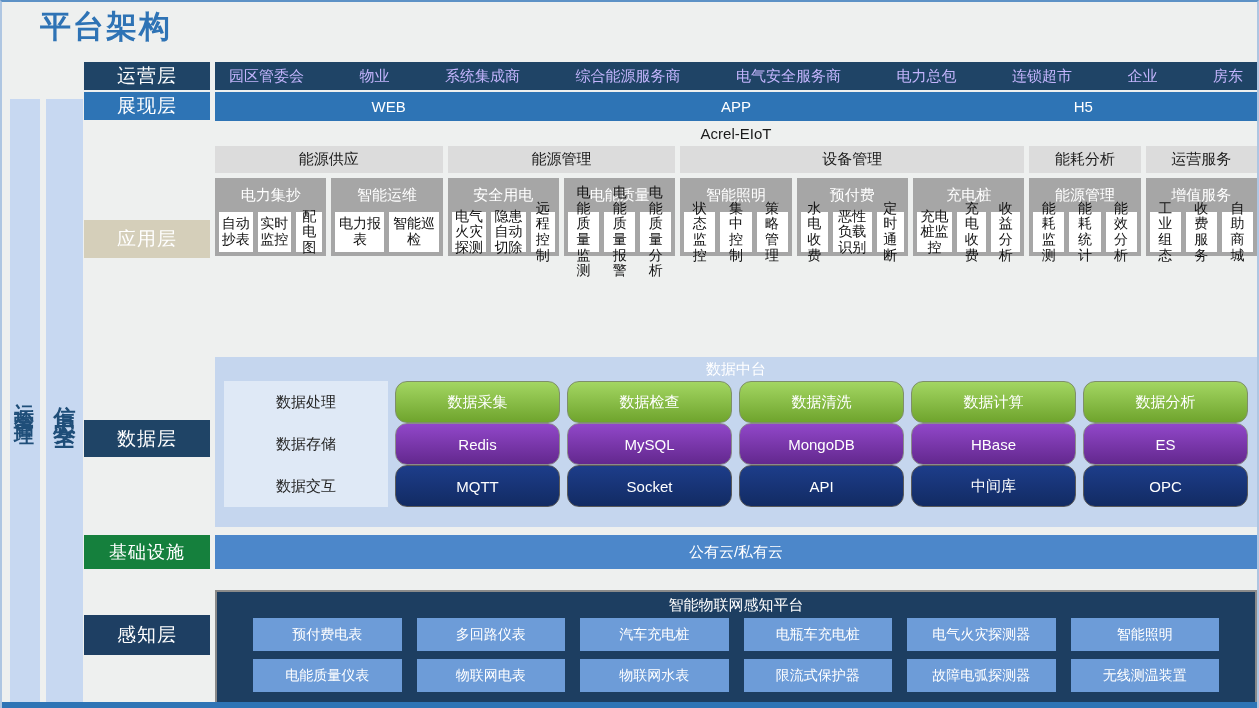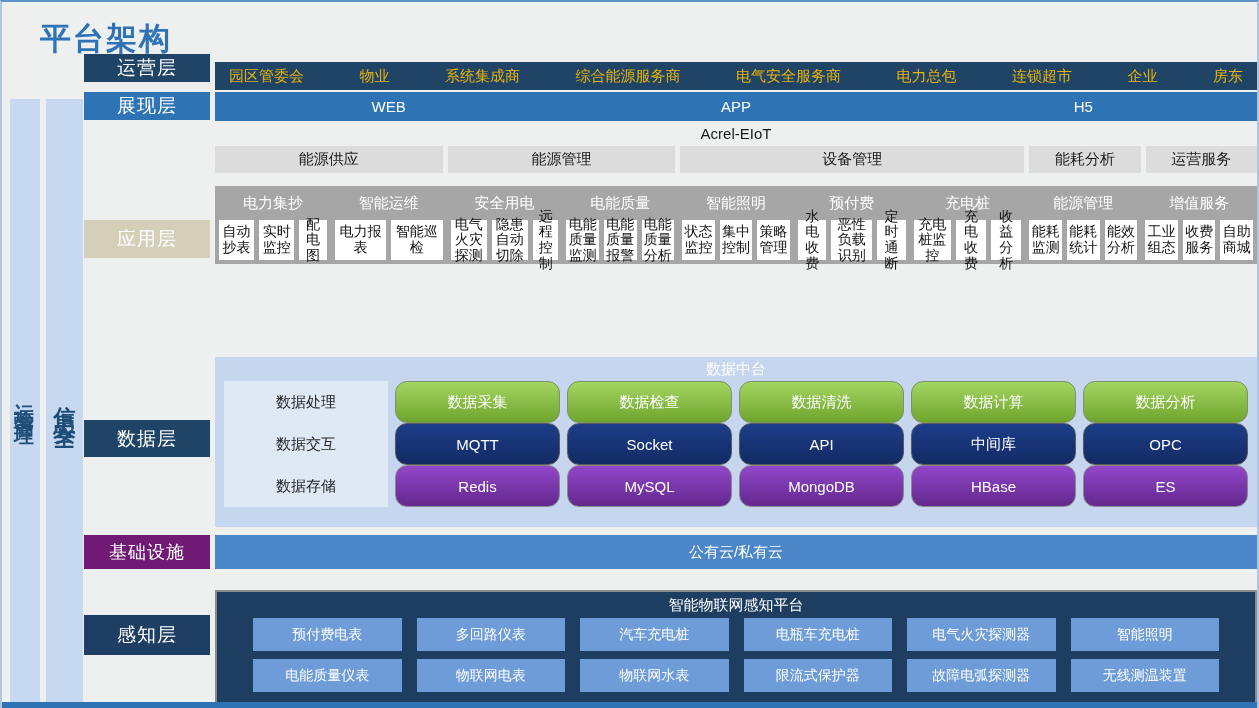--- a/index.html
+++ b/index.html
@@ -1,47 +1,47 @@
 <!DOCTYPE html>
 <html><head>
 <meta charset="utf-8">
 <style>
   html,body{margin:0;padding:0;background:#d8dcdb;}
   *{box-sizing:border-box;font-family:"Liberation Sans","DejaVu Sans",sans-serif;}
   .page{position:relative;width:1259px;height:708px;background:#eef0ef;overflow:hidden;
         border-top:2px solid #5d92c6;border-left:2px solid #aec6e2;border-right:2px solid #aec6e2;}
-  .title{position:absolute;left:38px;top:16px;font-size:31px;font-weight:600;color:#2e73b5;letter-spacing:2px;}
+  .title{position:absolute;left:38px;top:4px;font-size:31px;font-weight:600;color:#2e73b5;letter-spacing:2px;}
   
   .vbar{position:absolute;top:97px;height:605px;background:#c7d8f1;display:flex;align-items:center;justify-content:center;}
   .vbar-text{writing-mode:vertical-rl;text-orientation:upright;color:#1f4e79;font-weight:700;letter-spacing:7px;}
   .vbar1{left:8px;width:30px;}
   .vbar1 .vbar-text{font-size:20px;}
   .vbar2{left:44px;width:37px;}
   .vbar2 .vbar-text{font-size:22px;}
   
   .layer-label{position:absolute;left:82px;width:126px;display:flex;align-items:center;justify-content:center;
                color:#fff;font-size:19px;letter-spacing:1px;}
-  .lbl-op{top:52px;height:28px;background:#1f4466;}
+  .lbl-op{top:60px;height:28px;background:#1f4466;}
   .lbl-pres{top:90px;height:28px;background:#2e74b5;}
   .lbl-app{top:218px;height:38px;background:#d5cfba;}
   .lbl-data{top:418px;height:37px;background:#1f4466;}
-  .lbl-infra{top:533px;height:34px;background:#701a75;font-size:18px;}
+  .lbl-infra{top:533px;height:34px;background:#15803d;font-size:18px;}
   .lbl-perc{top:613px;height:40px;background:#1e3f63;}
   
   .main{position:absolute;left:213px;width:1042px;}
   .op-row{top:60px;height:28px;background:#1f4466;display:flex;align-items:center;justify-content:space-between;
-          padding:0 14px;color:#eab308;font-size:15px;}
+          padding:0 14px;color:#c4b5fd;font-size:15px;}
   .pres-row{top:90px;height:29px;background:#2e74b5;display:flex;color:#fff;font-size:15px;}
   .pres-item{flex:1;display:flex;align-items:center;justify-content:center;}
   
   .app-block{top:119px;height:231px;}
   .app-platform{height:25px;display:flex;align-items:center;justify-content:center;color:#1a1a1a;font-size:15px;}
   .group-row{height:27px;display:flex;gap:5px;}
   .group-box{background:#dcdcdc;color:#1a1a1a;font-size:15px;display:flex;align-items:center;justify-content:center;}
-  .columns-row{margin-top:13px;display:flex;}
+  .columns-row{margin-top:5px;display:flex;gap:5px;}
   .app-col{flex:1;background:#a6a6a6;}
   .app-col-header{height:34px;display:flex;align-items:center;justify-content:center;color:#fff;font-size:15px;}
   .app-col-cells{padding:0 4px 4px 4px;display:flex;gap:5px;}
   .app-cell{height:40px;background:#fff;color:#111;font-size:14px;line-height:1.12;text-align:center;
             display:flex;align-items:center;justify-content:center;padding:0 2px;}
   
   .data-block{top:355px;height:170px;background:#c5d6ee;}
   .data-platform{height:24px;display:flex;align-items:center;justify-content:center;color:#fff;font-size:15px;}
   .data-row{display:flex;gap:7px;padding:0 9px;margin-bottom:0;}
   .data-label{width:164px;height:42px;background:#dfe9f6;color:#262626;font-size:15px;
@@ -190,34 +190,34 @@
     <div id="data-rows">
         <div class="data-row">
           <div class="data-label">数据处理</div>
           <div class="data-cell cell-green">数据采集</div>
           <div class="data-cell cell-green">数据检查</div>
           <div class="data-cell cell-green">数据清洗</div>
           <div class="data-cell cell-green">数据计算</div>
           <div class="data-cell cell-green">数据分析</div>
         </div>
         <div class="data-row">
+          <div class="data-label">数据存储</div>
+          <div class="data-cell cell-purple">Redis</div>
+          <div class="data-cell cell-purple">MySQL</div>
+          <div class="data-cell cell-purple">MongoDB</div>
+          <div class="data-cell cell-purple">HBase</div>
+          <div class="data-cell cell-purple">ES</div>
+        </div>
+        <div class="data-row">
           <div class="data-label">数据交互</div>
           <div class="data-cell cell-navy">MQTT</div>
           <div class="data-cell cell-navy">Socket</div>
           <div class="data-cell cell-navy">API</div>
           <div class="data-cell cell-navy">中间库</div>
           <div class="data-cell cell-navy">OPC</div>
-        </div>
-        <div class="data-row">
-          <div class="data-label">数据存储</div>
-          <div class="data-cell cell-purple">Redis</div>
-          <div class="data-cell cell-purple">MySQL</div>
-          <div class="data-cell cell-purple">MongoDB</div>
-          <div class="data-cell cell-purple">HBase</div>
-          <div class="data-cell cell-purple">ES</div>
         </div>
       </div>
   </div>
 
   <div class="main infra-bar" style="position:absolute;">公有云/私有云</div>
 
   <div class="main perc-block" style="position:absolute;margin-top:15px;">
     <div class="perc-platform">智能物联网感知平台</div>
     <div id="perc-rows">
         <div class="perc-row">

